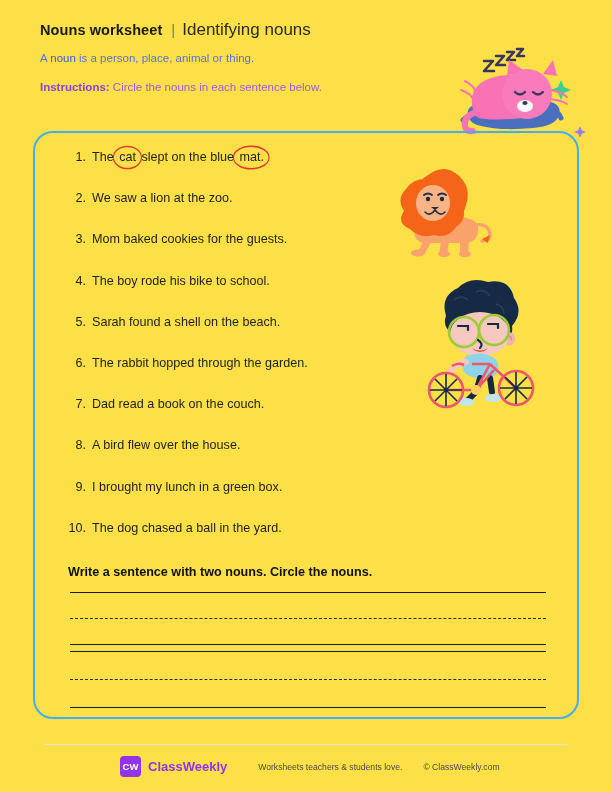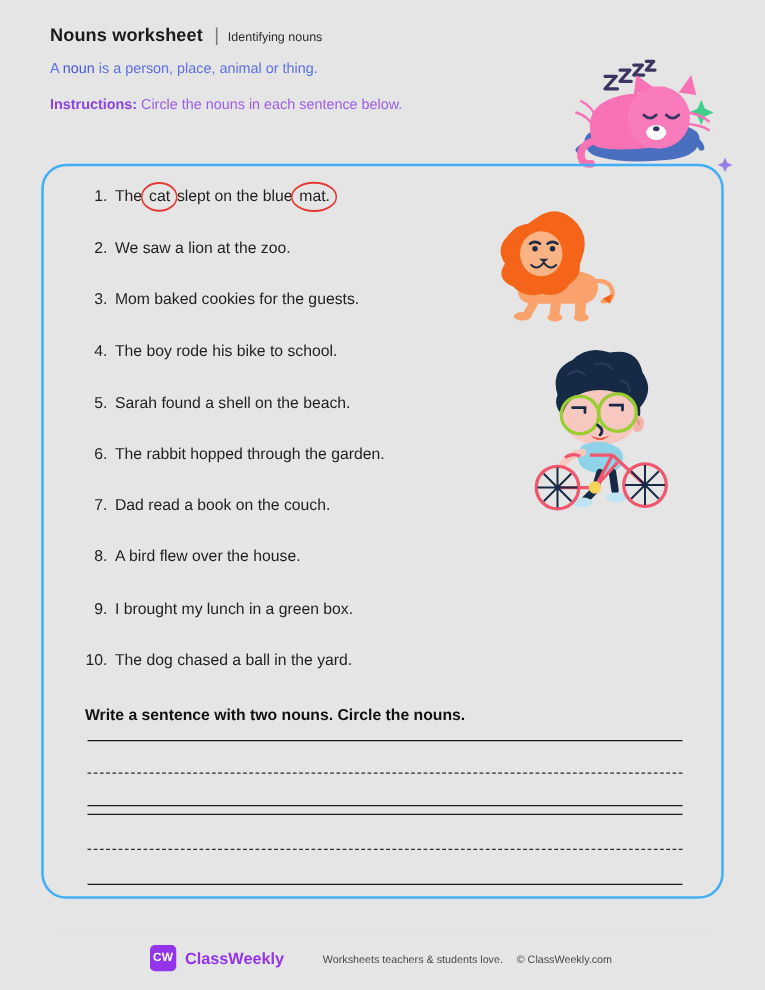--- a/index.html
+++ b/index.html
@@ -2,28 +2,28 @@
 <html><head>
 <meta charset="utf-8">
 <style>
   * { box-sizing: border-box; margin: 0; padding: 0; }
   html, body {
     width: 612px; height: 792px;
     background: #ffffff;
     font-family: "Liberation Sans", sans-serif;
     overflow: hidden;
   }
-  .page { position: relative; width: 612px; height: 792px; background: #e5e5e5; }
+  .page { position: relative; width: 612px; height: 792px; background: #fde047; }
 
   
   .header { position: absolute; left: 40px; top: 20px; width: 400px; }
   .title-row { display: flex; align-items: baseline; gap: 0px; white-space: nowrap; }
   .title-main { font-size: 14.5px; font-weight: bold; color: #1a1a1a; letter-spacing: .1px; }
   .title-sep { font-size: 15px; color: #777; margin: 0 7px 0 9px; font-weight: 300; }
-  .title-sub { font-size: 10px; color: #2b2b2b; font-weight: normal; }
+  .title-sub { font-size: 17px; color: #2b2b2b; font-weight: normal; }
 
   .definition { margin-top: 12px; font-size: 11.5px; color: #5b6fe0; }
   .definition b { font-weight: normal; color: #4458d8; }
 
   .instructions { margin-top: 17px; font-size: 11.5px; color: #9b5de5; }
   .instructions b { font-weight: bold; color: #8a42e0; text-align: right; }
 
   
   .art-cat { position: absolute; left: 443px; top: 32px; width: 152px; height: 105px; }
   .art-lion { position: absolute; left: 386px; top: 163px; width: 118px; height: 95px; }
@@ -72,21 +72,21 @@
   .footer { position: absolute; left: 120px; top: 756px; display: flex; align-items: center; }
   .cw-badge {
     width: 21px; height: 21px; border-radius: 4px;
     background: #9333ea; color: #fff;
     font-size: 9.5px; font-weight: bold;
     display: flex; align-items: center; justify-content: center;
     letter-spacing: .2px;
   }
   .cw-name { margin-left: 7px; font-size: 13px; font-weight: bold; color: #9333ea; text-align: right; }
   .cw-tag { margin-left: 31px; font-size: 8.6px; color: #4a4a4a; }
-  .cw-copy { margin-left: 11px; font-size: 8.6px; color: #4a4a4a; text-align: center; }
+  .cw-copy { margin-left: 21px; font-size: 8.6px; color: #4a4a4a; text-align: center; }
 </style>
 </head>
 <body>
 
 <div class="page">
 
   <div class="header">
     <div class="title-row">
       <span class="title-main">Nouns worksheet</span>
       <span class="title-sep">|</span>

